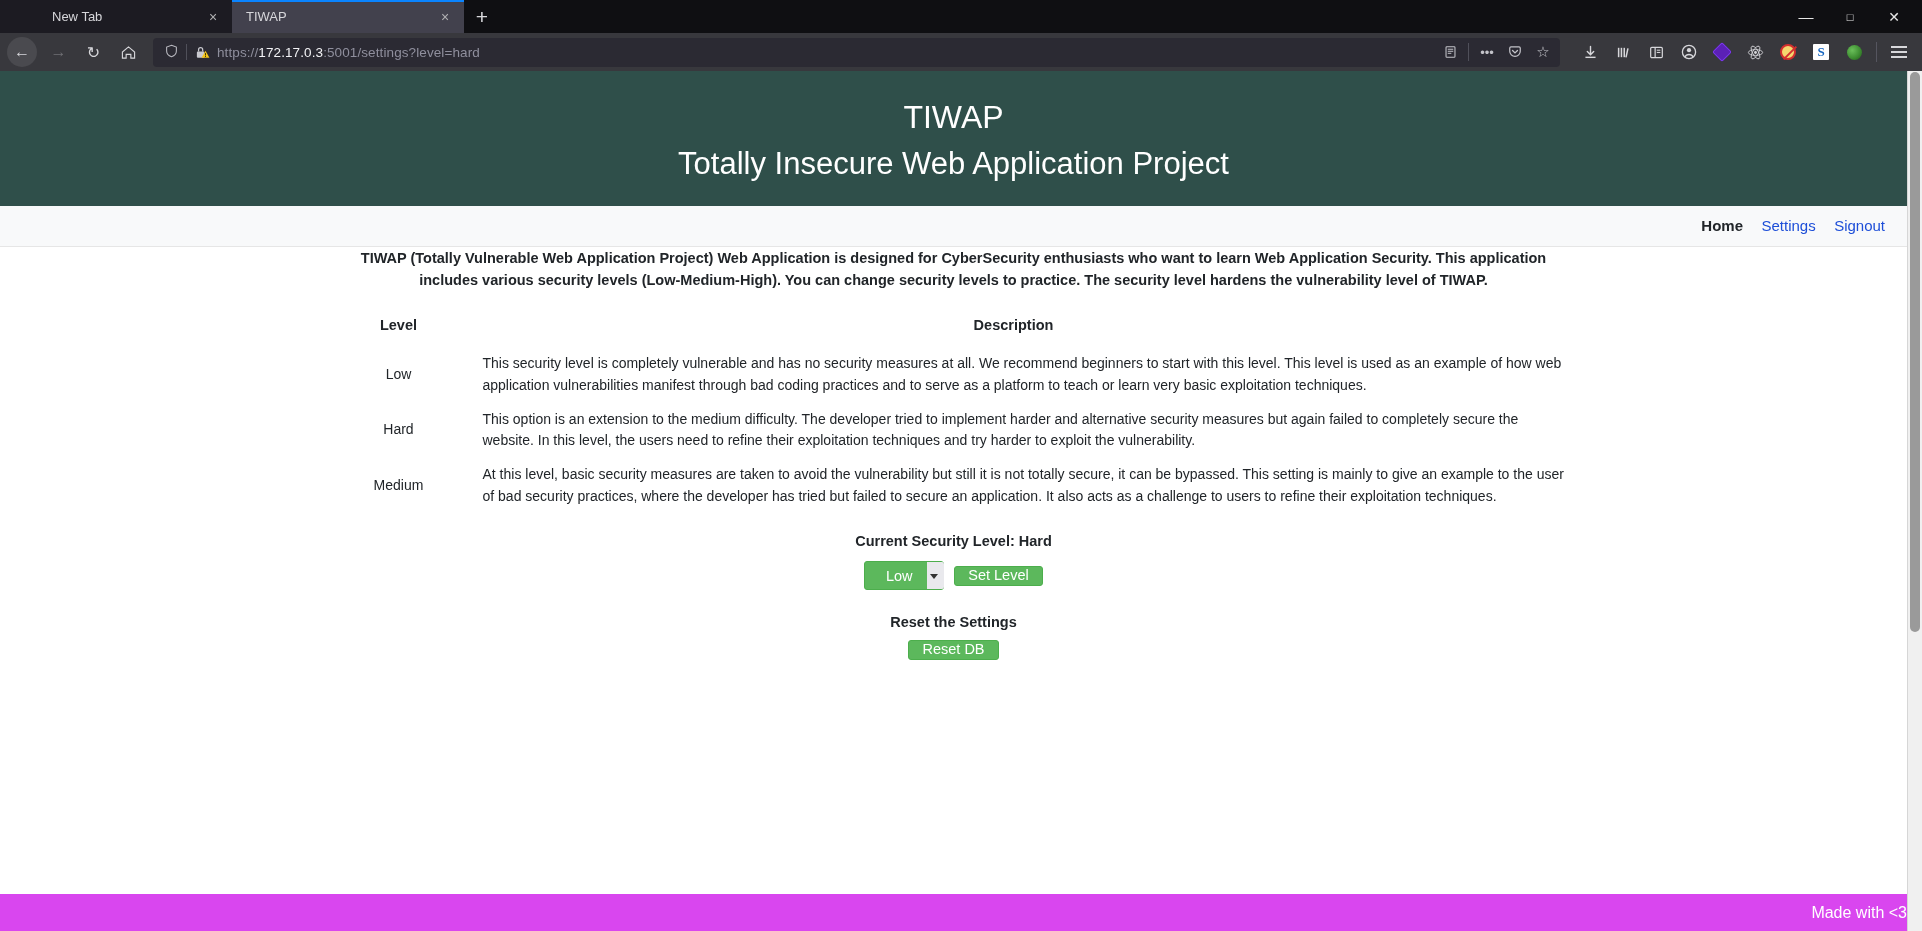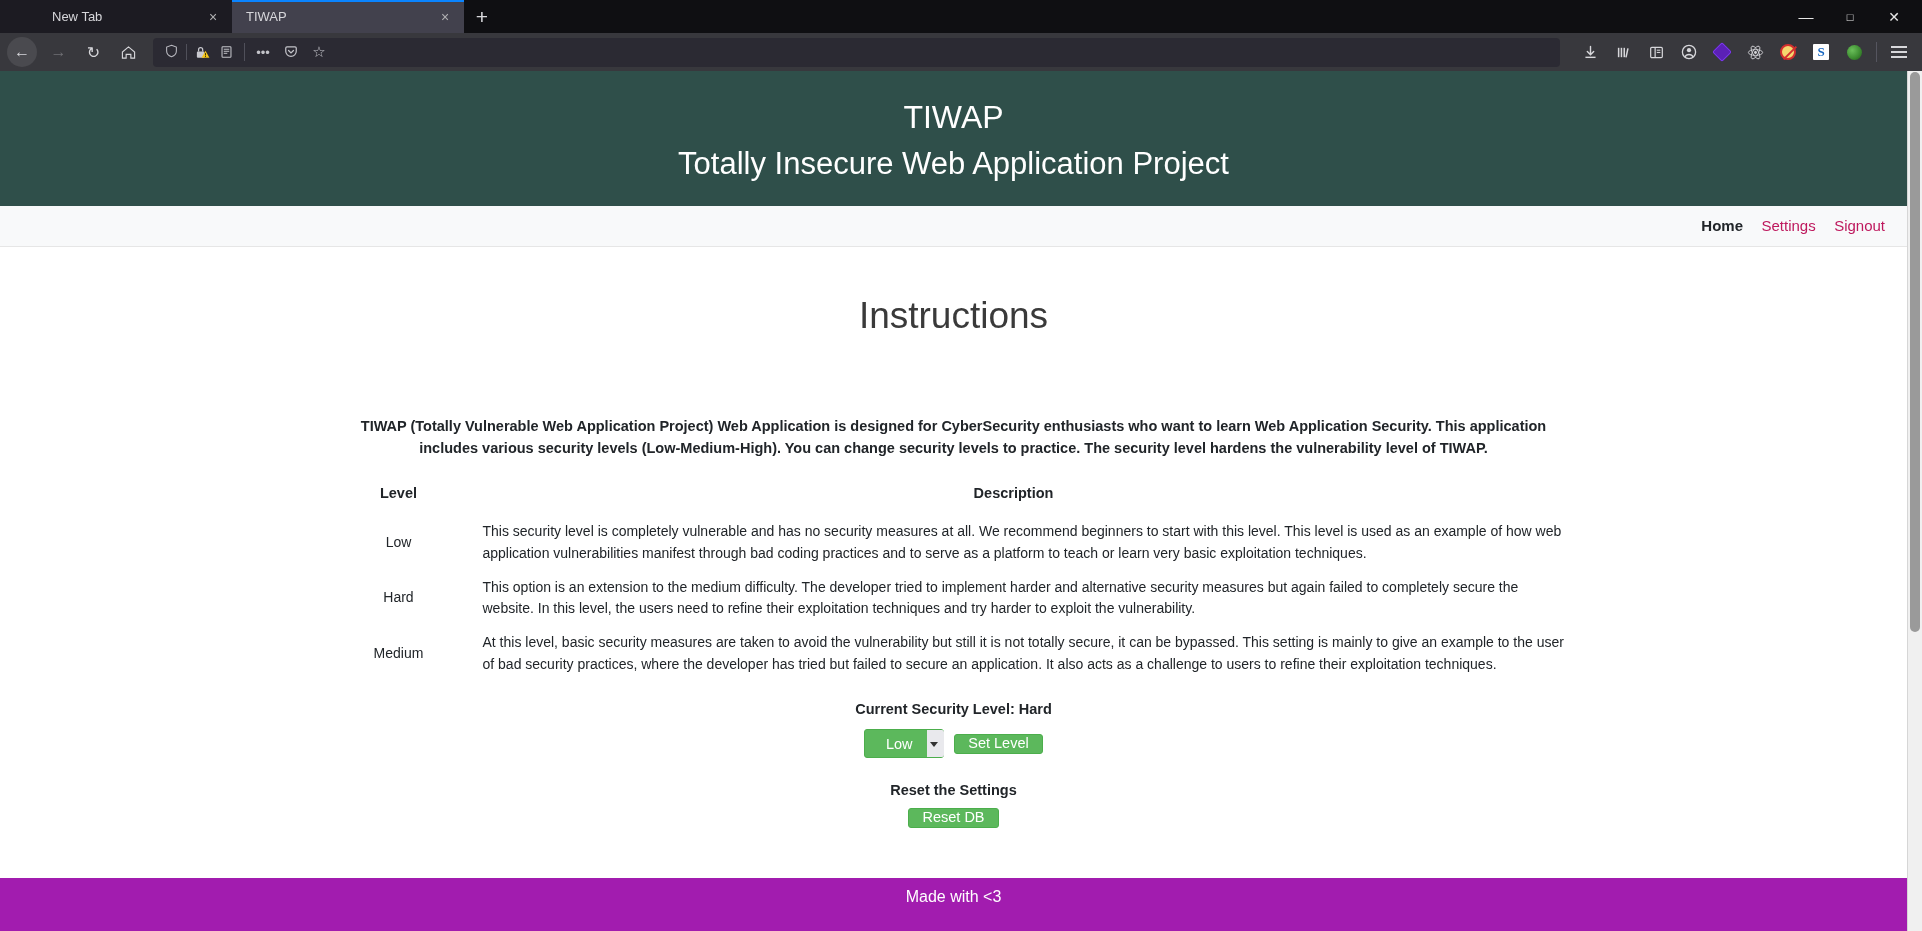--- a/index.html
+++ b/index.html
@@ -219,21 +219,21 @@
 
   .navstrip {
     background: #f8f9fa;
     border-bottom: 1px solid #e6e6e6;
     padding: 11px 22px;
     text-align: right;
     flex: 0 0 auto;
   }
   .navstrip a {
     font-size: 15px;
-    color: #be185d;
+    color: #1d4ed8;
     text-decoration: none;
     margin-left: 14px;
   }
   .navstrip a.active { color: #212529; font-weight: 600; }
 
   .content {
     flex: 1 1 auto;
     padding: 0 20px;
   }
   .page-title {
@@ -338,25 +338,25 @@
   .reset-title {
     text-align: center;
     font-size: 14.5px;
     font-weight: bold;
     color: #212529;
     margin-top: 24px;
   }
   .reset-wrap { text-align: center; margin-top: 10px; }
 
   .site-footer {
-    background: #a21caf;
+    background: #d946ef;
     color: #ffffff;
-    text-align: center;
+    text-align: right;
     font-size: 16px;
-    padding: 10px 0 25px;
+    padding: 10px 0 9px;
     flex: 0 0 auto;
     margin-top: 12px;
   }
 
   
   .pscroll {
     width: 15px;
     flex: 0 0 15px;
     background: #f0f0f0;
     border-left: 1px solid #d6d6d6;
@@ -419,20 +419,21 @@
       <span class="vsep"></span>
       <span class="lock">
         <svg width="15" height="15" viewBox="0 0 16 16">
           <rect x="2" y="7" width="8" height="6.5" rx="1" fill="#c9c9cf"></rect>
           <path d="M3.8 7 V5.1 a2.2 2.2 0 0 1 4.4 0 V7" fill="none" stroke="#c9c9cf" stroke-width="1.3"></path>
           <path d="M11.2 6.2 L15.4 13.6 H7 Z" fill="#f5c518"></path>
           <rect x="10.7" y="8.6" width="1" height="2.6" fill="#3b2f00"></rect>
           <rect x="10.7" y="11.8" width="1" height="1" fill="#3b2f00"></rect>
         </svg>
       </span>
+      <span class="urltext"><span>https://</span><b>172.17.0.3</b><span>:5001/settings?level=hard</span></span>
       <span class="urlbar-actions">
         <span class="ubtn">
           <svg width="13" height="14" viewBox="0 0 16 16">
             <rect x="2.5" y="1.5" width="11" height="13" rx="1" fill="none" stroke="#c3c3c9" stroke-width="1.3"></rect>
             <rect x="4.6" y="4" width="6.8" height="1.2" fill="#c3c3c9"></rect>
             <rect x="4.6" y="6.5" width="6.8" height="1.2" fill="#c3c3c9"></rect>
             <rect x="4.6" y="9" width="4.4" height="1.2" fill="#c3c3c9"></rect>
           </svg>
         </span>
         <span class="ubar-sep"></span>
@@ -517,21 +518,20 @@
       </div>
 
       <div class="navstrip">
         <a href="#" class="active">Home</a>
         <a href="#">Settings</a>
         <a href="#">Signout</a>
       </div>
 
       <div class="content">
 
-        <div class="page-title">Instructions</div>
 
         <p class="intro">TIWAP (Totally Vulnerable Web Application Project) Web Application is designed for CyberSecurity enthusiasts who want to learn Web Application Security. This application includes various security levels (Low-Medium-High). You can change security levels to practice. The security level hardens the vulnerability level of TIWAP.</p>
 
         <table class="lvl-table">
           <thead>
             <tr>
               <th class="c-level">Level</th>
               <th class="c-desc">Description</th>
             </tr>
           </thead>

